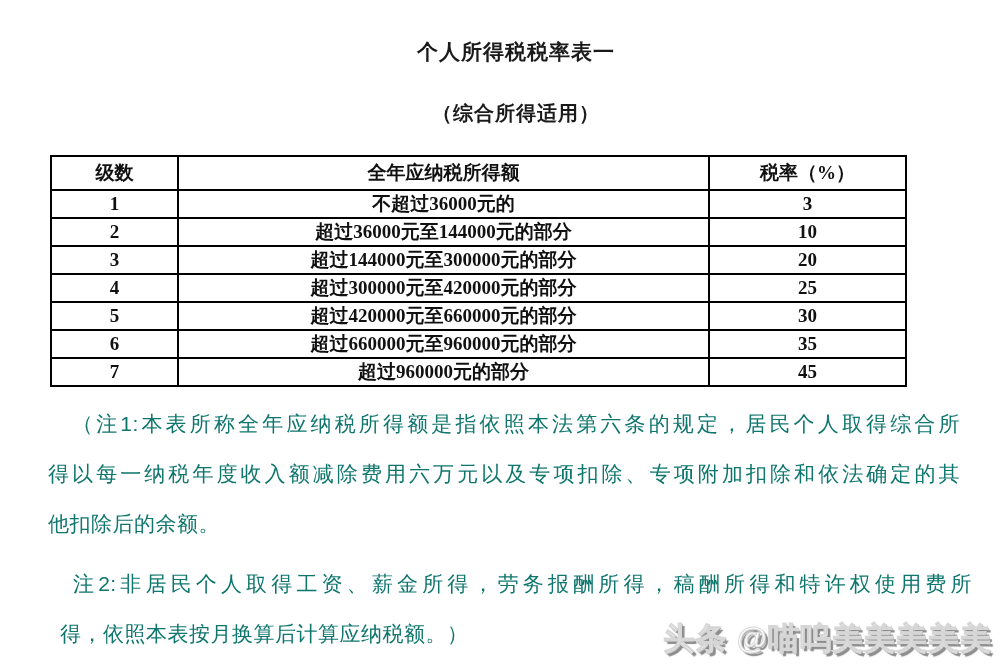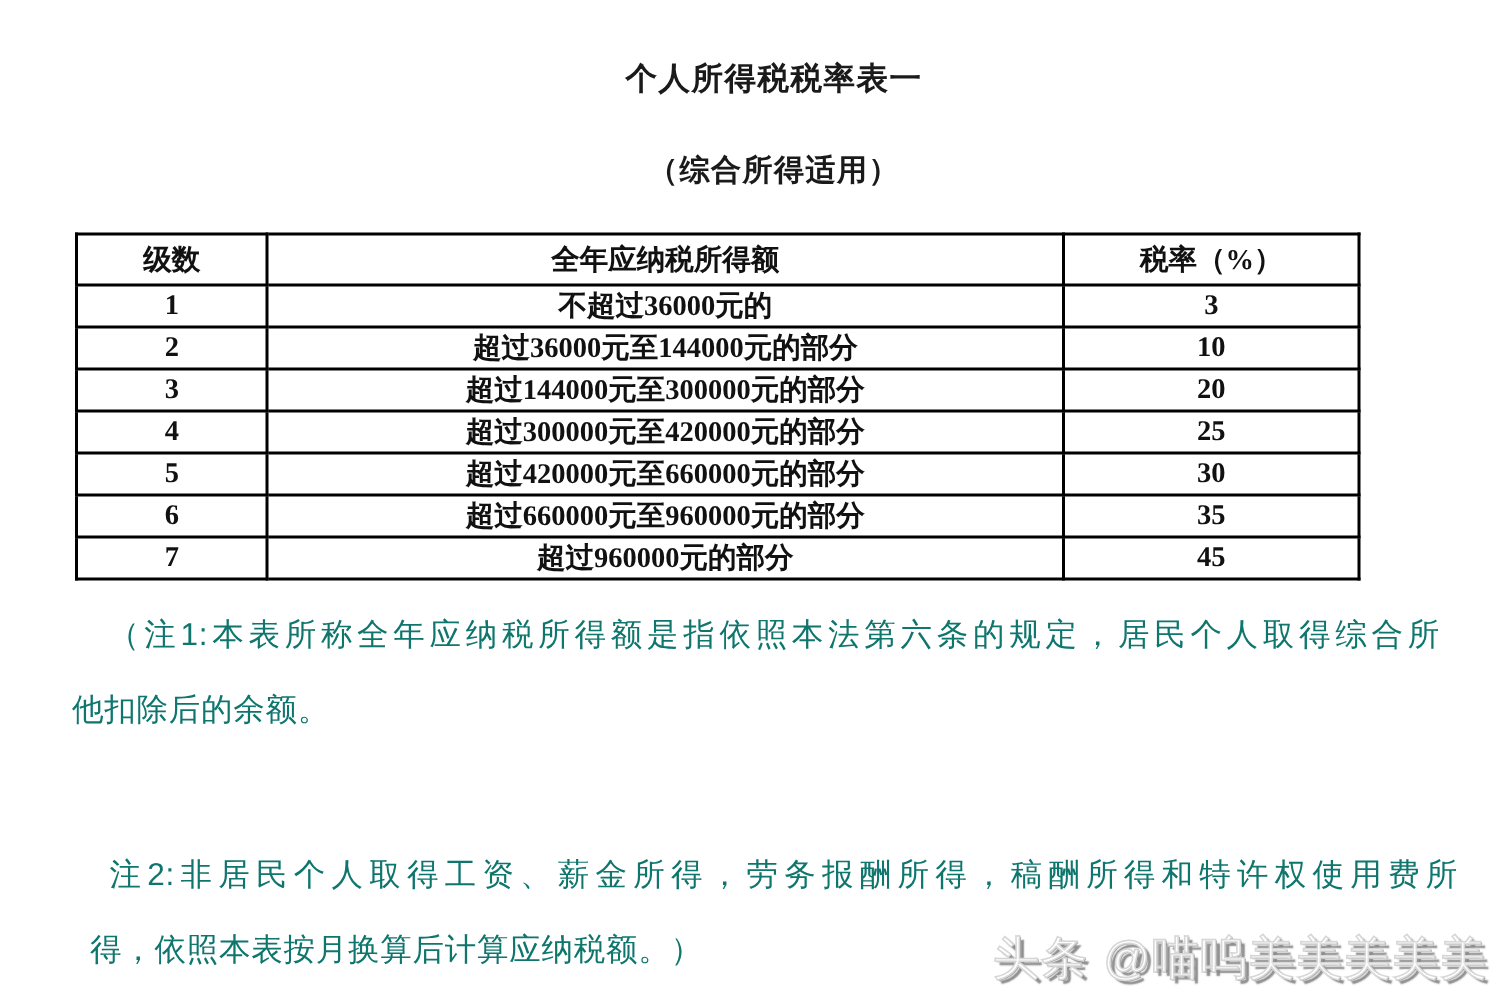--- a/index.html
+++ b/index.html
@@ -51,21 +51,21 @@
   }
   .note-1 { top:399px; }
   .note-2 { top:559px;margin-left:12px; }
   .note-line { text-align:justify; text-align-last:justify; white-space:nowrap; }
   .note-line.short { text-align-last:left; }
   .ind-large { text-indent:24px; }
   .ind-small { text-indent:13px; }
 
   .watermark {
     position:absolute; top:618px; right:8px;
-    font-size:31px; font-weight:400;
+    font-size:31px; font-weight:700;
     color:#fdfdfd;
     -webkit-text-stroke:1px #d6d6d6;
     text-shadow:3px 3px 1px #8c8c8c, 1px 1px 0 #aaaaaa;
     letter-spacing:1px;
     white-space:nowrap;
   }
 </style>
 </head>
 <body>
 
@@ -119,20 +119,21 @@
     <tr>
       <td class="cell-center">7</td>
       <td class="cell-income">超过960000元的部分</td>
       <td class="cell-center">45</td>
     </tr>
   </tbody>
 </table>
 
 <div class="note note-1">
   <div class="note-line ind-large">（注1:本表所称全年应纳税所得额是指依照本法第六条的规定，居民个人取得综合所</div>
+  <div class="note-line">得以每一纳税年度收入额减除费用六万元以及专项扣除、专项附加扣除和依法确定的其</div>
   <div class="note-line short">他扣除后的余额。</div>
 </div>
 
 <div class="note note-2">
   <div class="note-line ind-small">注2:非居民个人取得工资、薪金所得，劳务报酬所得，稿酬所得和特许权使用费所</div>
   <div class="note-line short">得，依照本表按月换算后计算应纳税额。）</div>
 </div>
 
 <div class="watermark">头条 @喵呜美美美美美</div>
 

